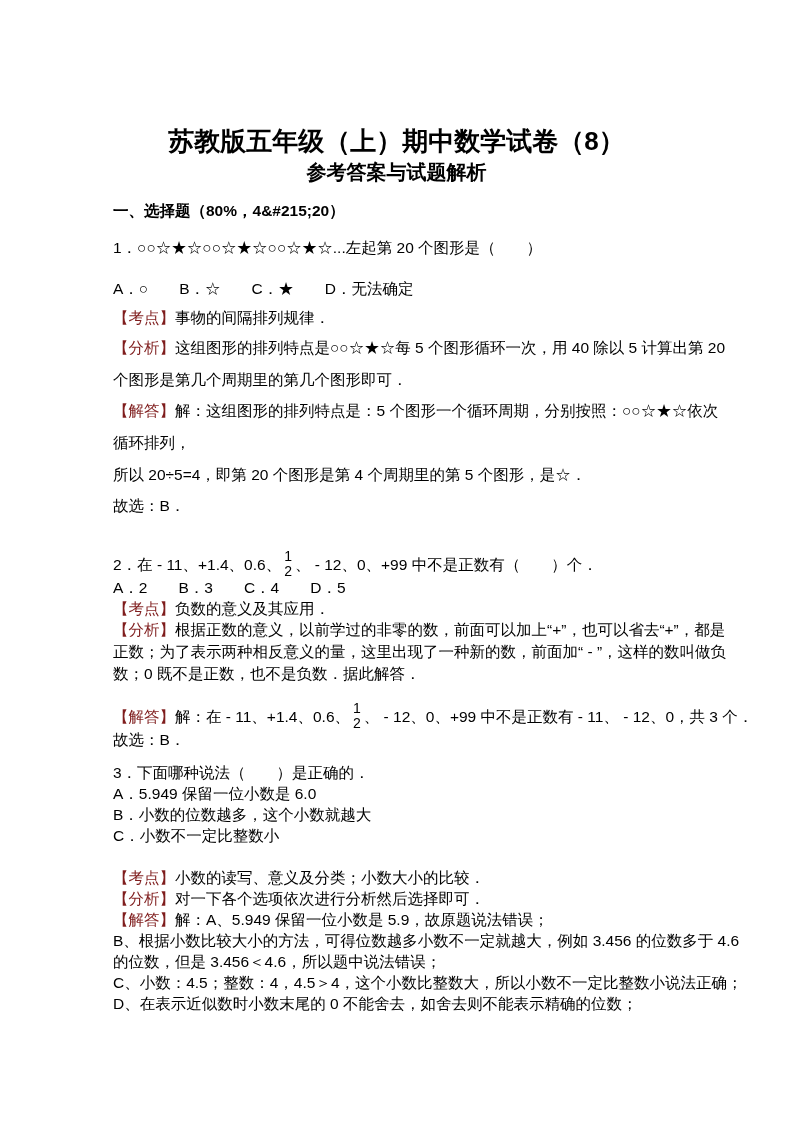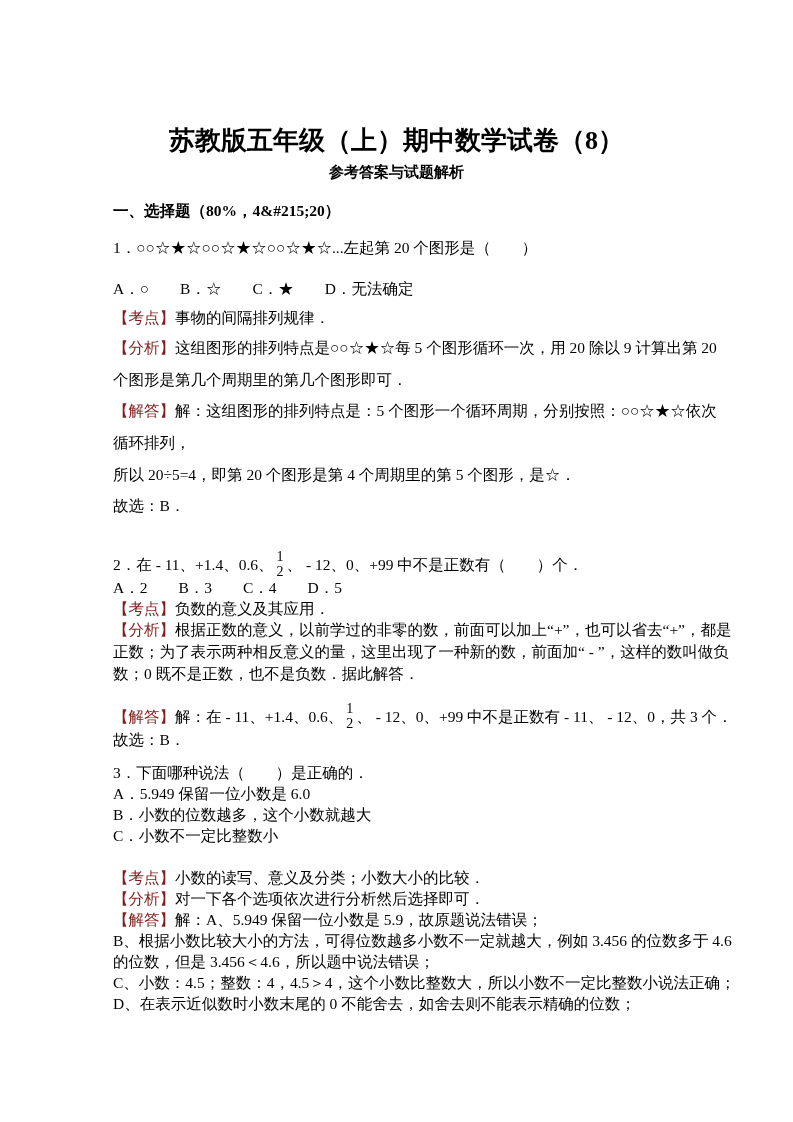--- a/index.html
+++ b/index.html
@@ -2,40 +2,40 @@
 <html><head>
 <meta charset="utf-8">
 <style>
   * { margin:0; padding:0; box-sizing:border-box; }
   html,body { background:#ffffff; }
   .page {
     position:relative;
     width:793px;
     height:1122px;
     background:#ffffff;
-    font-family:Liberation Serif, serif;
+    font-family:Liberation Sans, sans-serif;
     color:#000000;
     overflow:hidden;
   }
   .center {
     position:absolute;
     left:0;
     width:793px;
     text-align:center;
     white-space:nowrap;
   }
   .doc-title {
     top:124px;
     font-size:26px;
     font-weight:bold;
     line-height:34px;
   }
   .doc-subtitle {
     top:164px;
-    font-size:15px;
+    font-size:20px;
     font-weight:bold;
     line-height:17px;
   }
   .ln {
     position:absolute;
     left:113px;
     font-size:15.5px;
     line-height:17px;
     white-space:nowrap;
   }
@@ -65,21 +65,21 @@
   <div class="center doc-title">苏教版五年级（上）期中数学试卷（8）</div>
   <div class="center doc-subtitle">参考答案与试题解析</div>
   <div class="ln bold" style="top:202px">一、选择题（80%，4&amp;#215;20）</div>
 
   <div class="ln" style="top:239px">1．○○☆★☆○○☆★☆○○☆★☆...左起第 20 个图形是（　　）</div>
   <div class="ln" style="top:280px">A．○　　B．☆　　C．★　　D．无法确定</div>
   <div class="ln" style="top:309px">
     <span class="lbl">【考点】</span><span>事物的间隔排列规律．</span>
   </div>
   <div class="ln" style="top:339px">
-    <span class="lbl">【分析】</span><span>这组图形的排列特点是○○☆★☆每 5 个图形循环一次，用 20 除以 9 计算出第 20</span>
+    <span class="lbl">【分析】</span><span>这组图形的排列特点是○○☆★☆每 5 个图形循环一次，用 40 除以 5 计算出第 20</span>
   </div>
   <div class="ln" style="top:371px">个图形是第几个周期里的第几个图形即可．</div>
   <div class="ln" style="top:402px">
     <span class="lbl">【解答】</span><span>解：这组图形的排列特点是：5 个图形一个循环周期，分别按照：○○☆★☆依次</span>
   </div>
   <div class="ln" style="top:434px">循环排列，</div>
   <div class="ln" style="top:466px">所以 20÷5=4，即第 20 个图形是第 4 个周期里的第 5 个图形，是☆．</div>
   <div class="ln" style="top:497px">故选：B．</div>
 
   <div class="ln ln-frac" style="top:532px">

